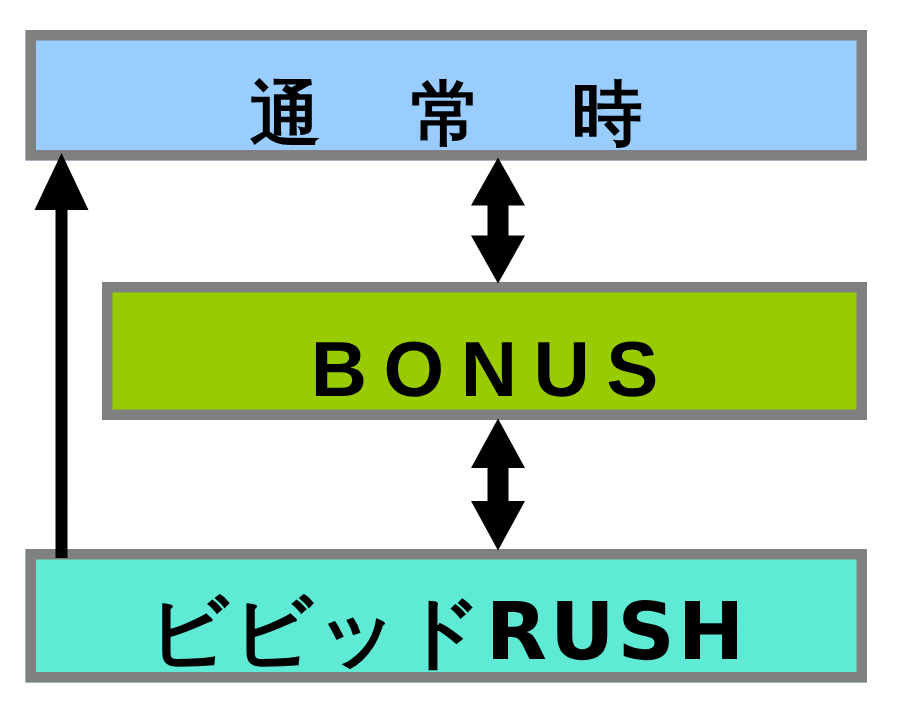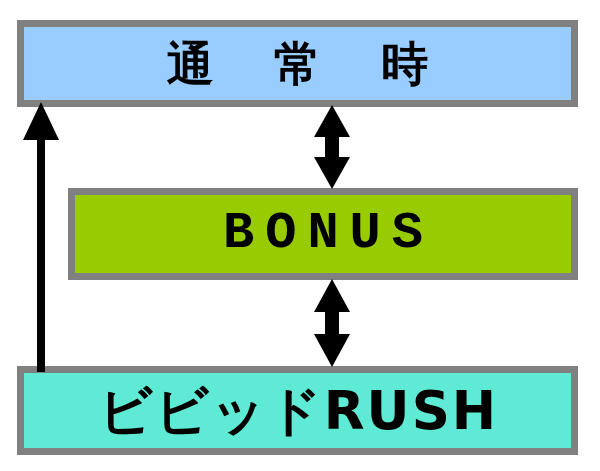--- a/index.html
+++ b/index.html
@@ -15,21 +15,21 @@
     width: 600px;
     height: 471px;
     background: #ffffff;
     overflow: hidden;
   }
   .state-box {
     position: absolute;
     box-sizing: border-box;
     border: 7px solid #808080;
     display: flex;
-    align-items: center;
+    align-items: flex-end;
     justify-content: center;
   }
   .state-label {
     color: #000000;
     font-weight: bold;
     line-height: 1;
     white-space: pre;
   }
 
   
@@ -52,21 +52,21 @@
     left: 68px;
     top: 188px;
     width: 510px;
     height: 92px;
     background: #99cc00;
   }
   #box-bonus .state-label {
     font-size: 52px;
     letter-spacing: 11px;
     text-indent: 11px;
-    font-family: Liberation Mono, monospace;
+    font-family: Liberation Sans, sans-serif;
   }
 
   
   #box-rush {
     left: 17px;
     top: 366px;
     width: 561px;
     height: 89px;
     background: #5eead4;
   }

